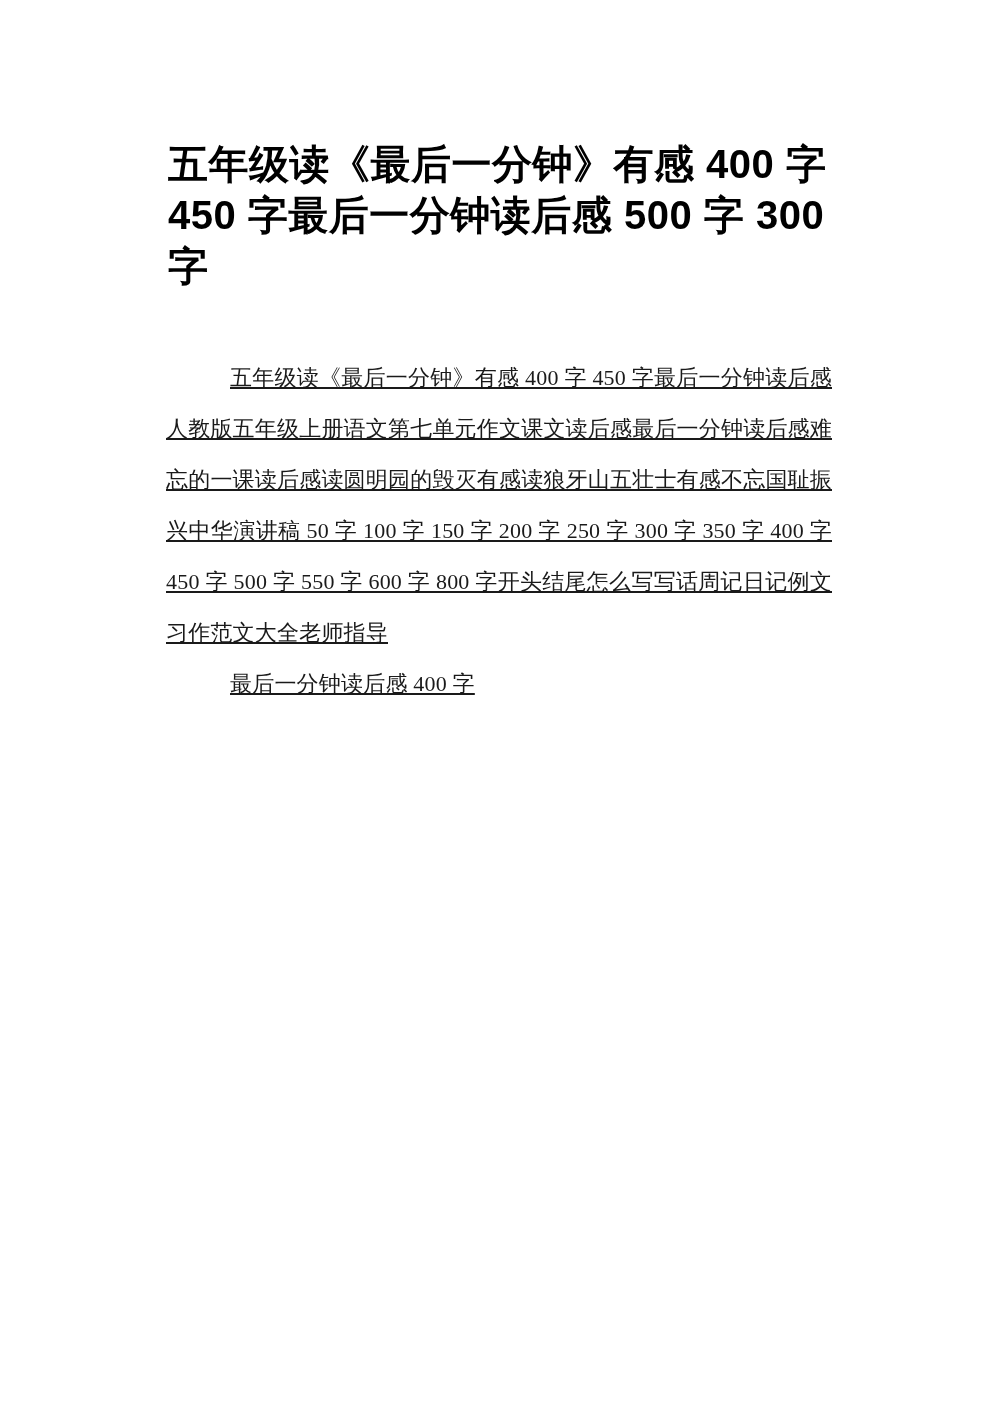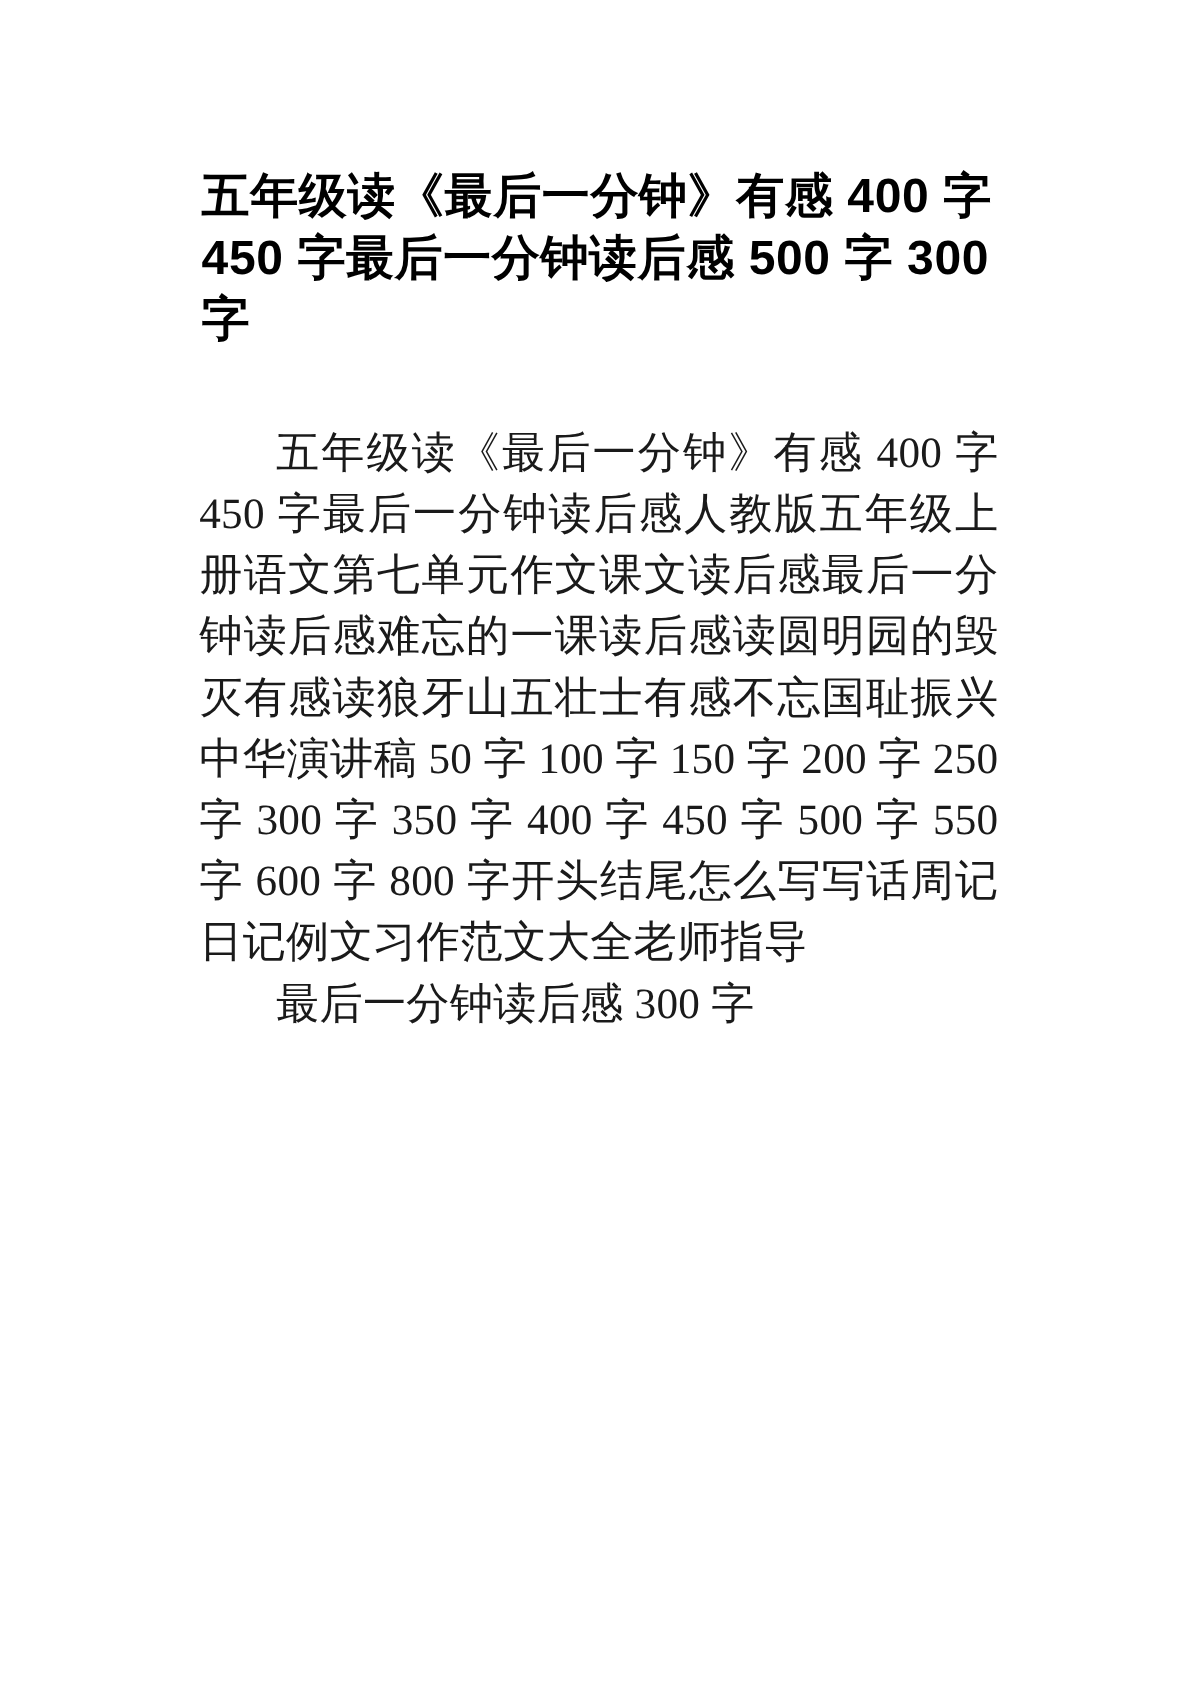--- a/index.html
+++ b/index.html
@@ -37,40 +37,41 @@
     white-space: pre-wrap;
   }
   .body-block {
     position: absolute;
     left: 166px;
     top: 352px;
     width: 666px;
   }
   .para {
     font-family: "Liberation Serif", "DejaVu Serif", serif;
-    font-size: 36px;
+    font-size: 22px;
     line-height: 51px;
     text-indent: 64px;
     text-align: justify;
     text-justify: inter-character;
     color: #1a1a1a;
     margin: 0;
     padding: 0;
     word-break: break-all;
     letter-spacing: 0.2px;
+    text-decoration: underline;
   }
   .para.last {
     
   }
 </style>
 </head>
 <body>
 
 <div class="page">
 
   <h1 class="doc-title">五年级读《最后一分钟》有感 400 字 450 字最后一分钟读后感 500 字 300 字</h1>
 
   <div class="body-block">
     <p class="para">五年级读《最后一分钟》有感 400 字 450 字最后一分钟读后感人教版五年级上册语文第七单元作文课文读后感最后一分钟读后感难忘的一课读后感读圆明园的毁灭有感读狼牙山五壮士有感不忘国耻振兴中华演讲稿 50 字 100 字 150 字 200 字 250 字 300 字 350 字 400 字 450 字 500 字 550 字 600 字 800 字开头结尾怎么写写话周记日记例文习作范文大全老师指导</p>
-    <p class="para">最后一分钟读后感 300 字</p>
+    <p class="para">最后一分钟读后感 400 字</p>
   </div>
 
 </div>
 
 </body></html>

